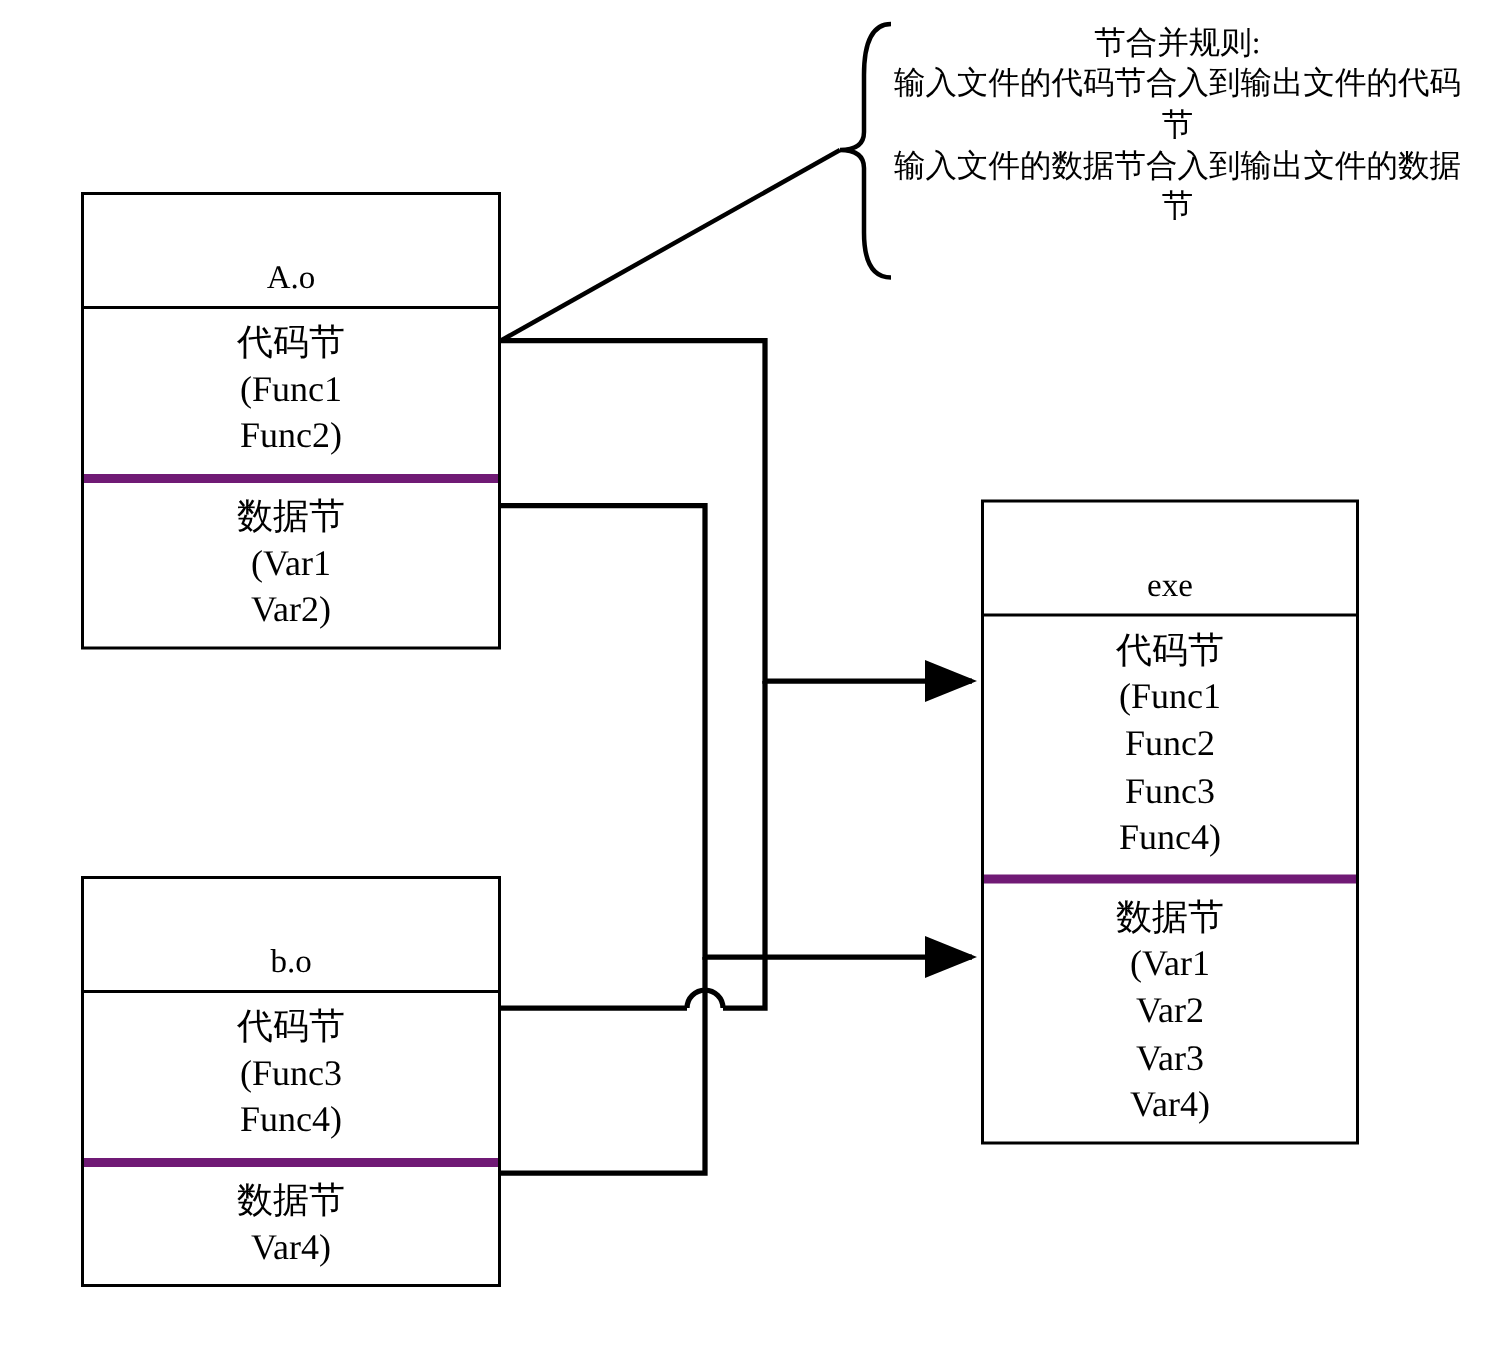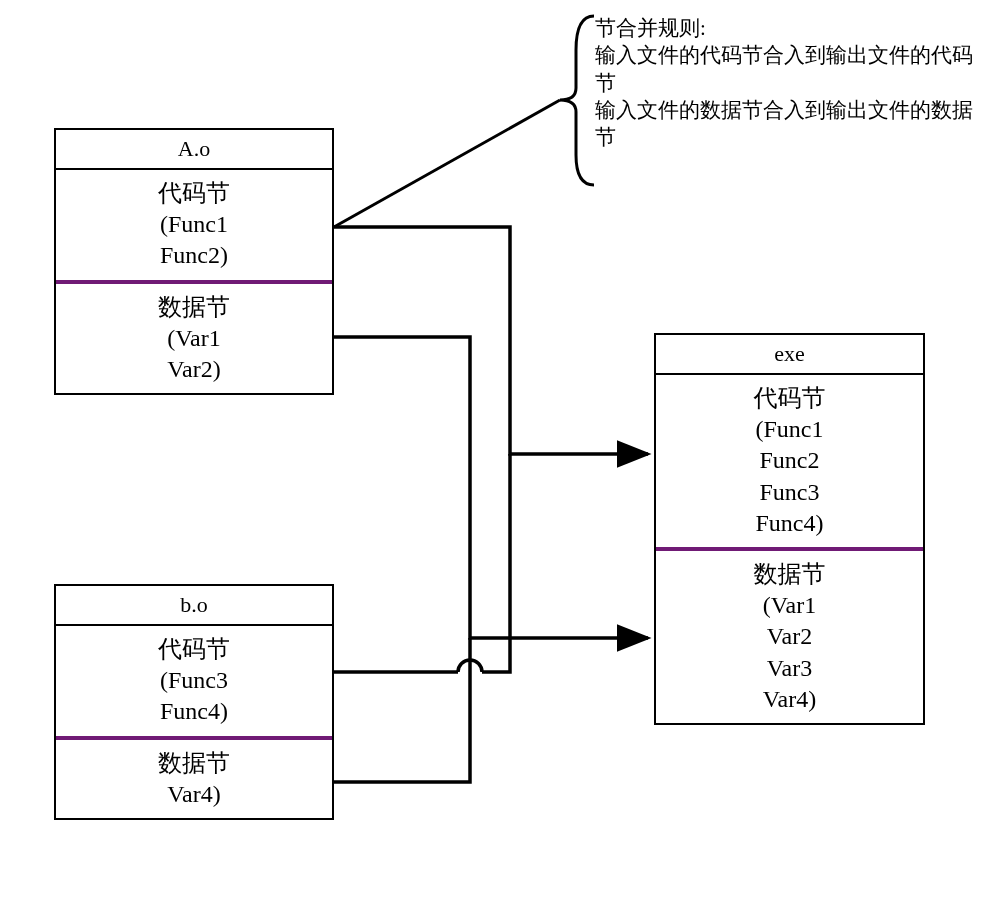--- a/index.html
+++ b/index.html
@@ -18,55 +18,57 @@
   .box {
     position: absolute;
     border: 2px solid #000;
     background: #fff;
   }
   .box-title {
     text-align: center;
     padding: 6px 14px;
     font-size: 22px;
     border-bottom: 2px solid #000;
+    margin-top: 36px;
   }
   .box-section {
     text-align: center;
     padding: 8px 0;
     font-size: 24px;
     line-height: 1.3;
   }
   .box-section + .box-section {
-    border-top: 4px solid #701a75;
+    border-top: 6px solid #701a75;
     text-align: center;
   }
   
   #box-a {
     left: 54px;
     top: 128px;
     width: 280px;
   }
   
   #box-b {
     left: 54px;
     top: 584px;
     width: 280px;
   }
   
   #box-exe {
     left: 654px;
     top: 333px;
-    width: 271px;
+    width: 252px;
   }
   
   #rule-callout {
     position: absolute;
     left: 595px;
     top: 15px;
     width: 380px;
+    text-align: center;
     font-size: 21px;
     line-height: 1.3;
   }
   #rule-bracket {
     position: absolute;
     left: 556px;
     top: 10px;
   }
   svg.connectors {
     position: absolute;

